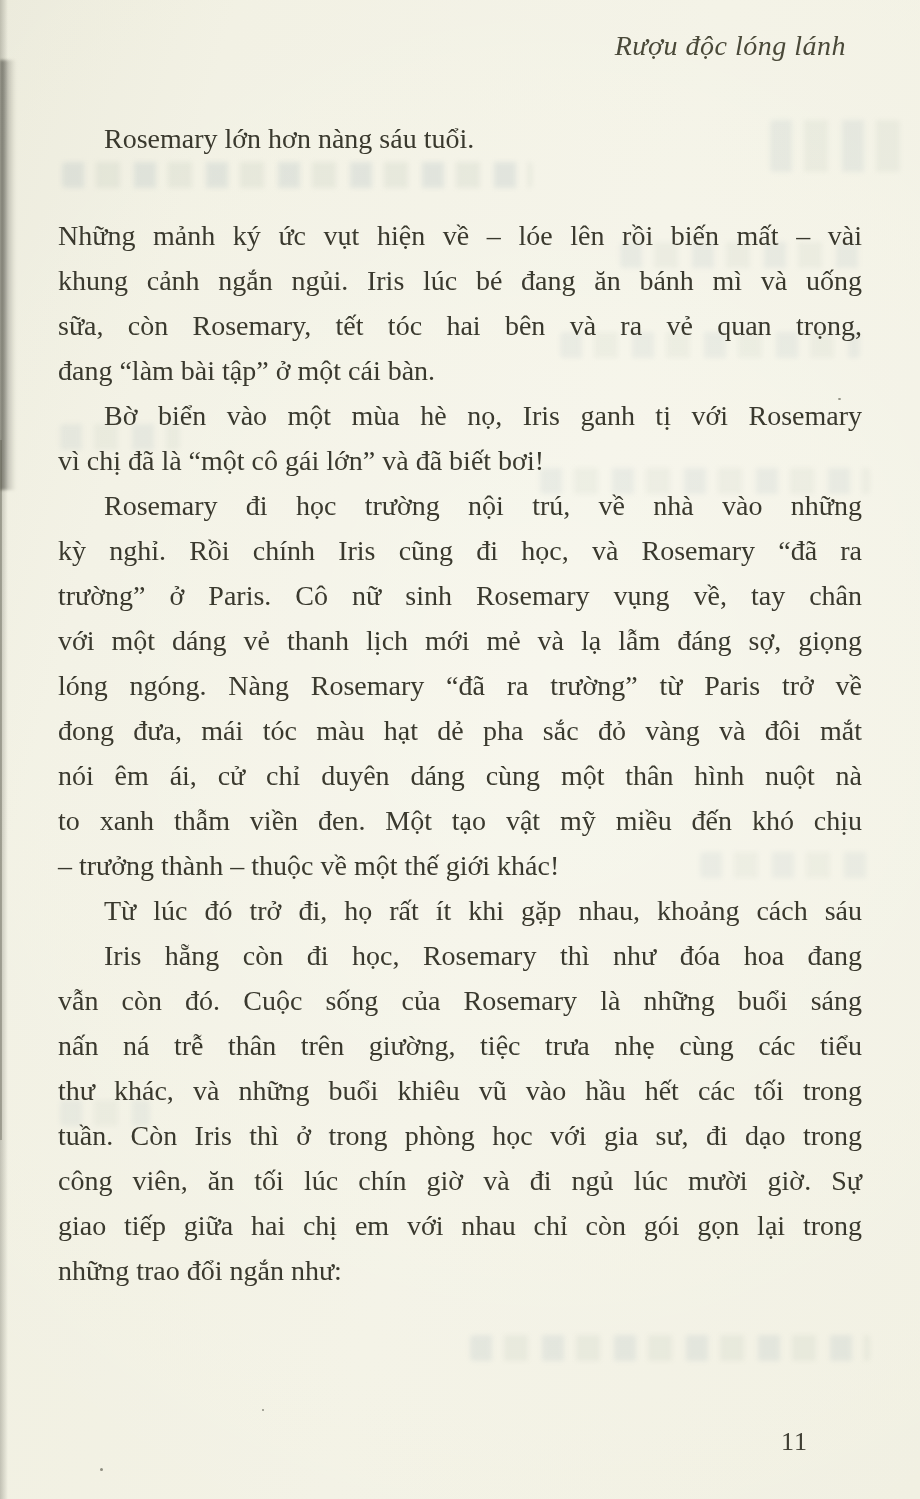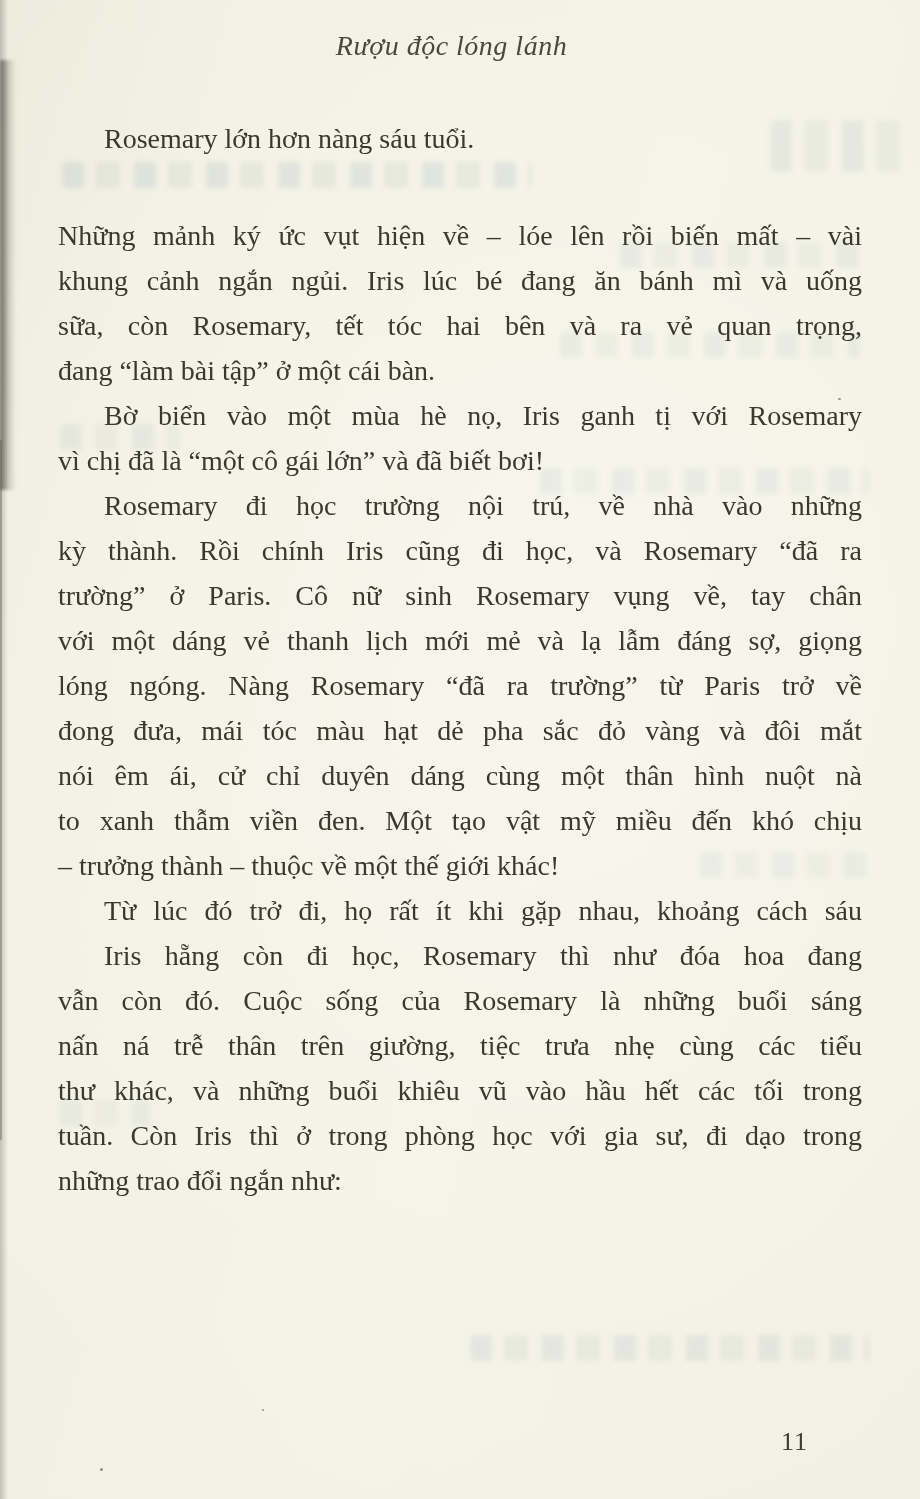--- a/index.html
+++ b/index.html
@@ -46,21 +46,21 @@
   .g8 { left: 60px;  top: 1100px; width: 90px;  opacity: .30; }
   .g9 { left: 700px; top: 852px;  width: 170px; opacity: .30; }
   
   .speck { position: absolute; background: rgba(60,60,48,.55); border-radius: 50%; }
   .s1 { left: 100px; top: 1468px; width: 3px; height: 3px; }
   .s2 { left: 262px; top: 1409px; width: 2px; height: 2px; }
   .s3 { left: 838px; top: 398px;  width: 3px; height: 2px; }
 
   .running-header {
     position: absolute; top: 30px; left: 57px; right: 74px;
-    text-align: center; font-style: italic; font-size: 28px;
+    text-align: right; font-style: italic; font-size: 28px;
     color: #4a4939; letter-spacing: .5px;
   }
   .text-body {
     position: absolute; top: 116px; left: 58px; width: 804px;
     font-size: 28px; line-height: 45px; color: #3a392e;
   }
   .para { margin: 0; }
   .para.gap { margin-bottom: 52px; }
   .line { text-align: left; }
   .line.just { text-align: justify; text-align-last: justify; }
@@ -104,36 +104,38 @@
         <div class="line just">khung cảnh ngắn ngủi. Iris lúc bé đang ăn bánh mì và uống</div>
         <div class="line just">sữa, còn Rosemary, tết tóc hai bên và ra vẻ quan trọng,</div>
         <div class="line">đang “làm bài tập” ở một cái bàn.</div>
       </div>
       <div class="para">
         <div class="line just indent">Bờ biển vào một mùa hè nọ, Iris ganh tị với Rosemary</div>
         <div class="line">vì chị đã là “một cô gái lớn” và đã biết bơi!</div>
       </div>
       <div class="para">
         <div class="line just indent">Rosemary đi học trường nội trú, về nhà vào những</div>
-        <div class="line just">kỳ thành. Rồi chính Iris cũng đi học, và Rosemary “đã ra</div>
+        <div class="line just">kỳ nghỉ. Rồi chính Iris cũng đi học, và Rosemary “đã ra</div>
         <div class="line just">trường” ở Paris. Cô nữ sinh Rosemary vụng về, tay chân</div>
         <div class="line just">với một dáng vẻ thanh lịch mới mẻ và lạ lẫm đáng sợ, giọng</div>
         <div class="line just">lóng ngóng. Nàng Rosemary “đã ra trường” từ Paris trở về</div>
         <div class="line just">đong đưa, mái tóc màu hạt dẻ pha sắc đỏ vàng và đôi mắt</div>
         <div class="line just">nói êm ái, cử chỉ duyên dáng cùng một thân hình nuột nà</div>
         <div class="line just">to xanh thẫm viền đen. Một tạo vật mỹ miều đến khó chịu</div>
         <div class="line">– trưởng thành – thuộc về một thế giới khác!</div>
       </div>
       <div class="para">
         <div class="line just indent">Từ lúc đó trở đi, họ rất ít khi gặp nhau, khoảng cách sáu</div>
       </div>
       <div class="para">
         <div class="line just indent">Iris hẵng còn đi học, Rosemary thì như đóa hoa đang</div>
         <div class="line just">vẫn còn đó. Cuộc sống của Rosemary là những buổi sáng</div>
         <div class="line just">nấn ná trễ thân trên giường, tiệc trưa nhẹ cùng các tiểu</div>
         <div class="line just">thư khác, và những buổi khiêu vũ vào hầu hết các tối trong</div>
         <div class="line just">tuần. Còn Iris thì ở trong phòng học với gia sư, đi dạo trong</div>
+        <div class="line just">công viên, ăn tối lúc chín giờ và đi ngủ lúc mười giờ. Sự</div>
+        <div class="line just">giao tiếp giữa hai chị em với nhau chỉ còn gói gọn lại trong</div>
         <div class="line">những trao đổi ngắn như:</div>
       </div>
     </div>
 
   <div class="page-number">11</div>
 </div>
 
 </body></html>

